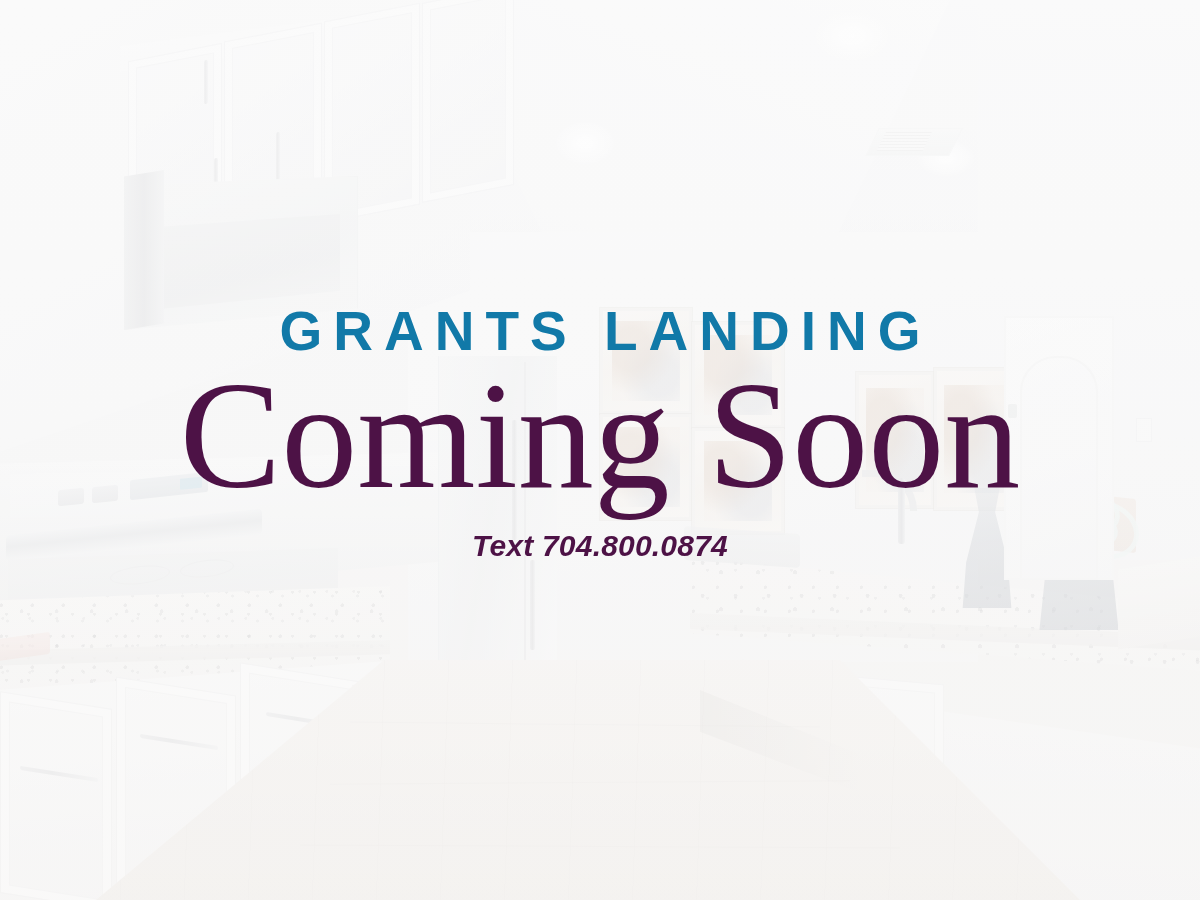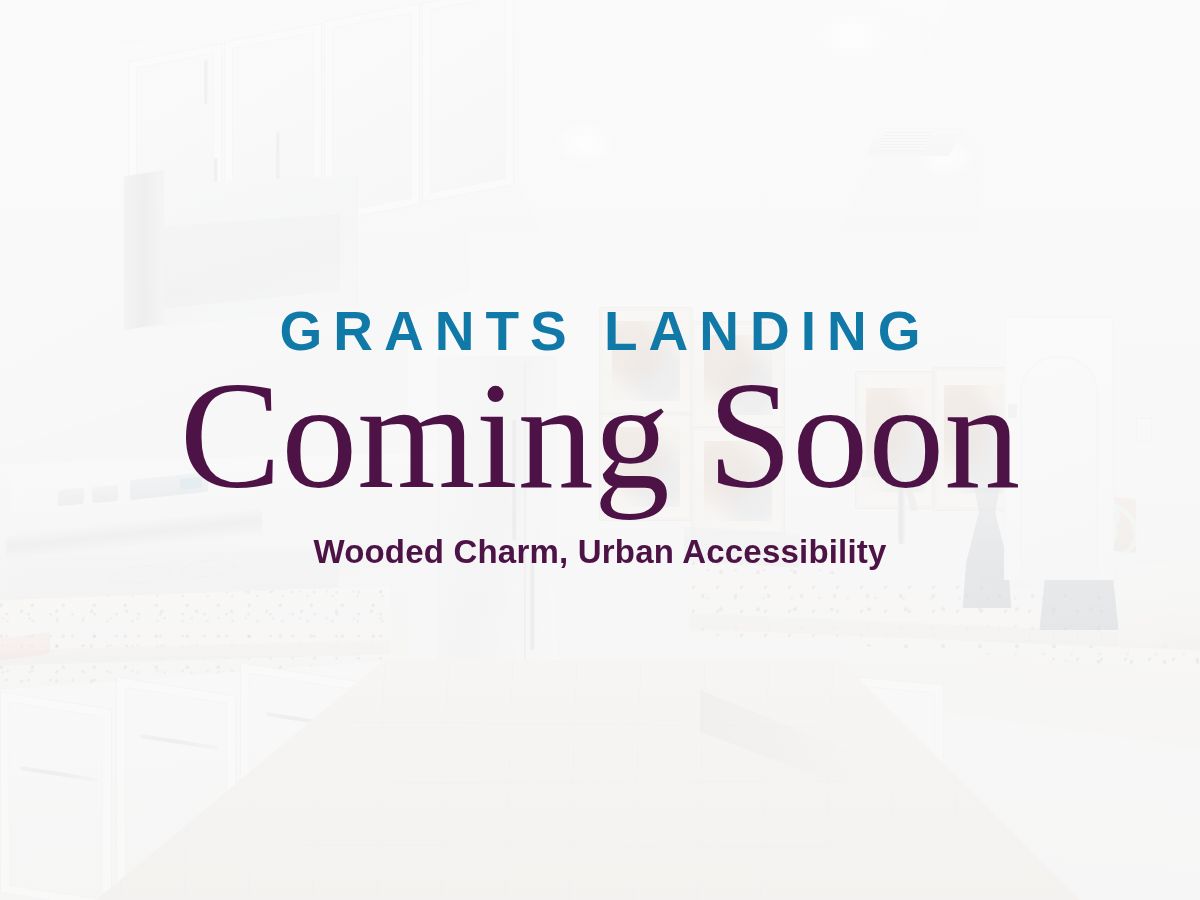--- a/index.html
+++ b/index.html
@@ -621,17 +621,17 @@
     <div class="wash"></div>
     <div class="wash2"></div>
   </div>
 
   <div class="overlay">
     <div class="community-name">GRANTS LANDING</div>
 
     <div class="coming-soon">Coming Soon</div>
 
 
-
-    <div class="tagline">Wooded Charm, Urban Accessibility</div>
+    <div class="text-number">Text 704.800.0874</div>
+
   </div>
 
 </div>
 
 </body></html>

